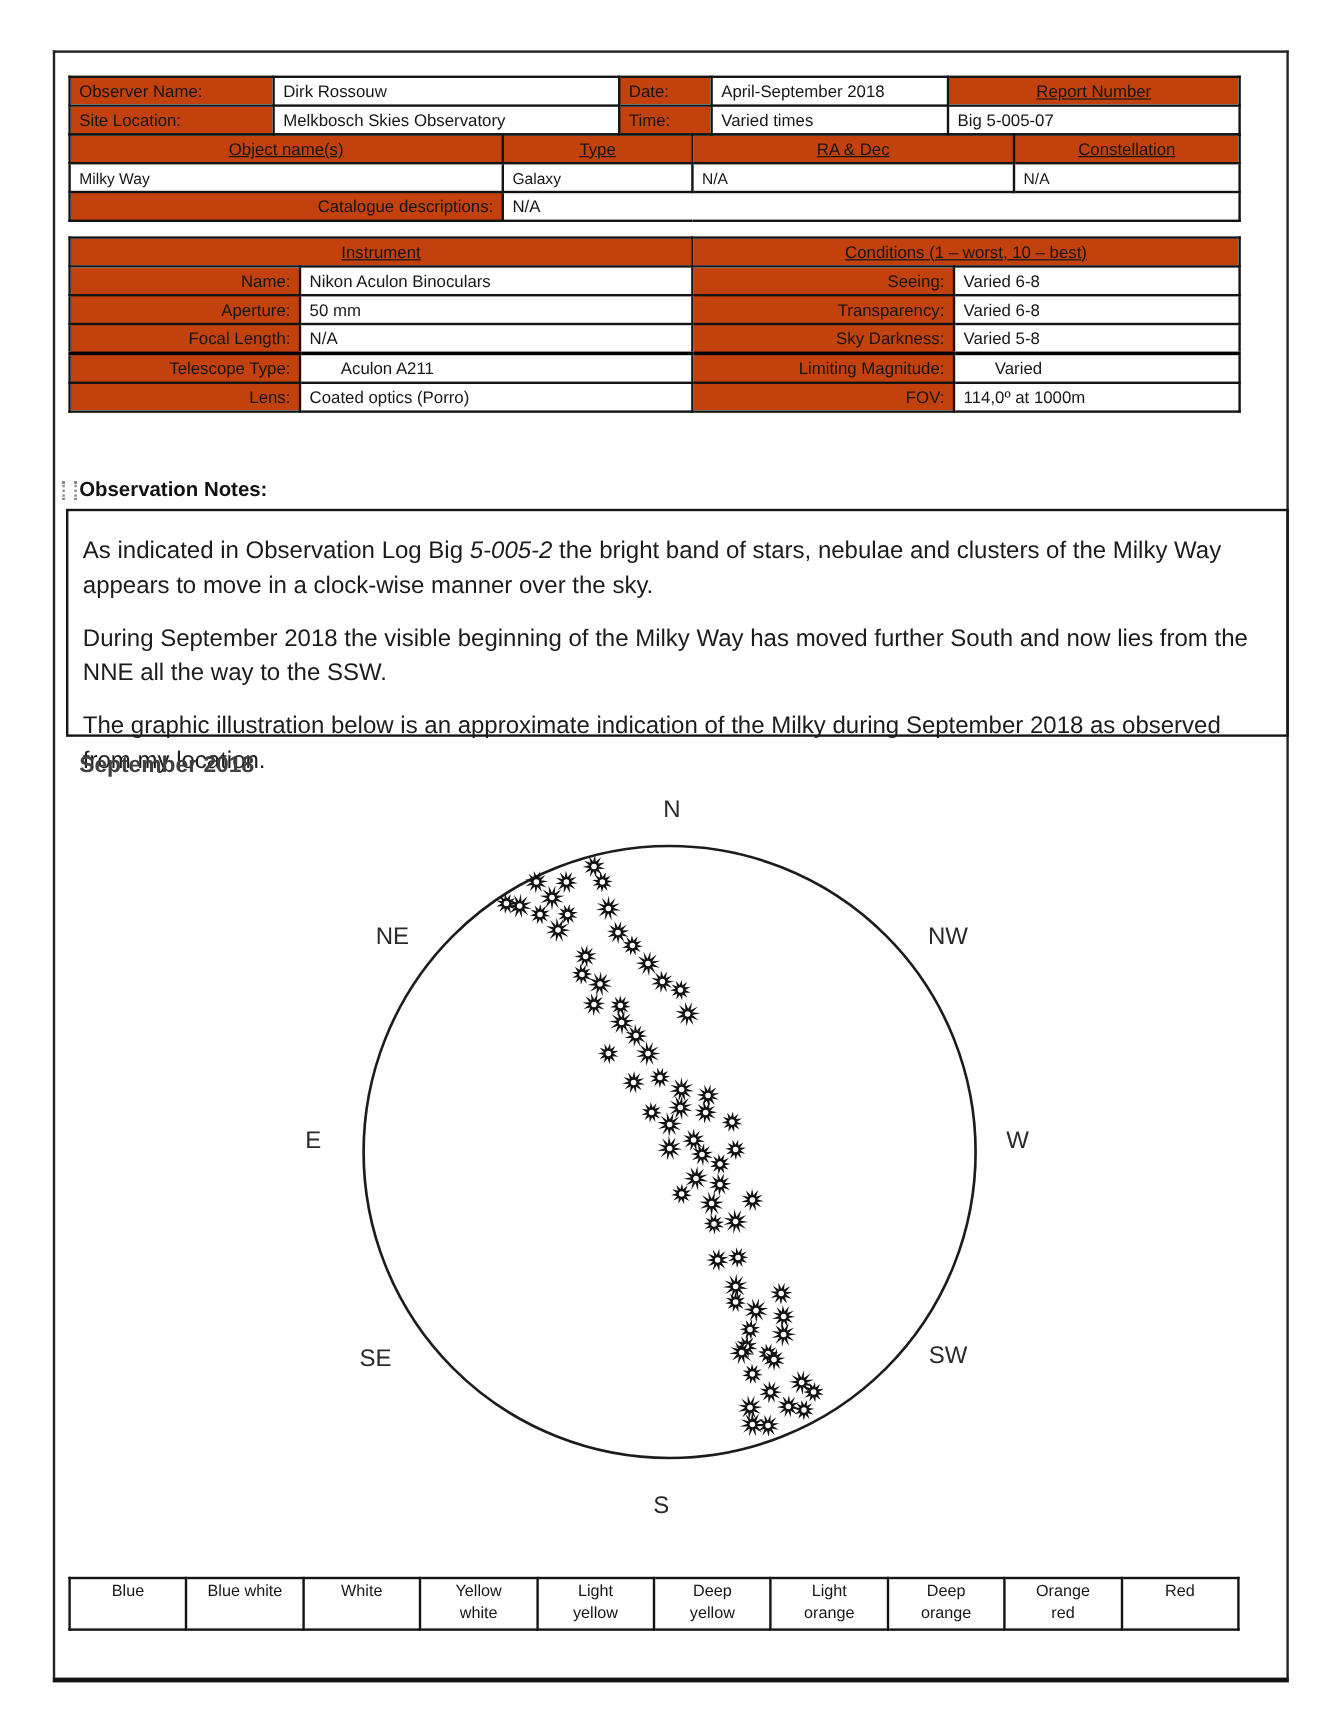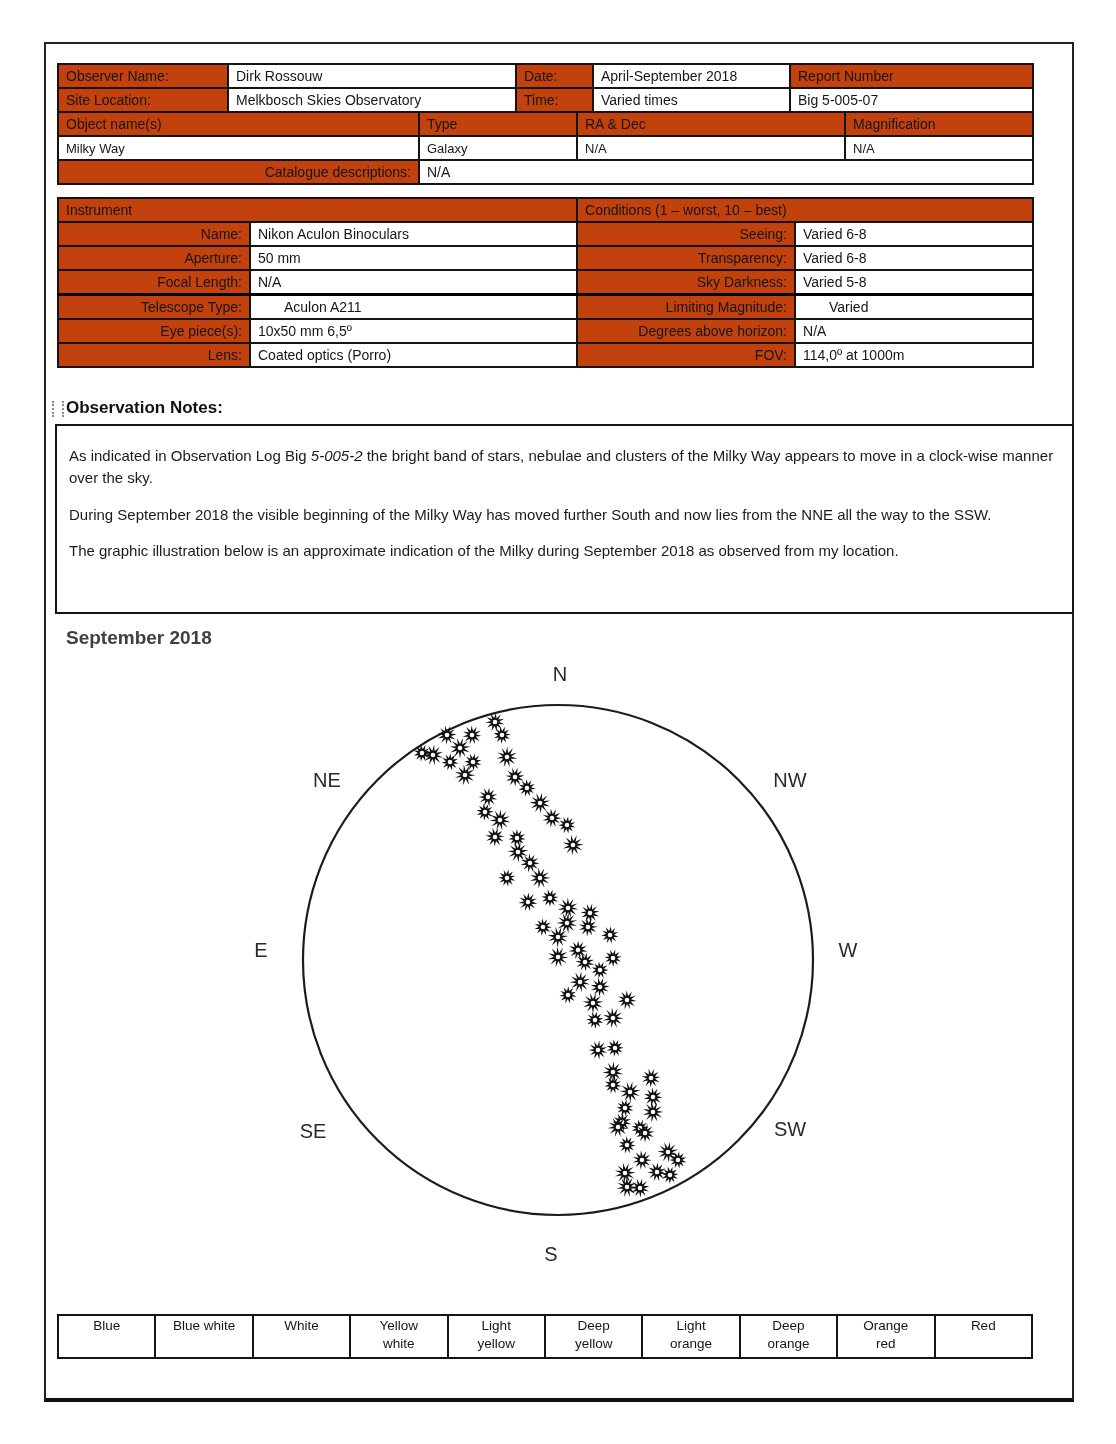--- a/index.html
+++ b/index.html
@@ -5,31 +5,31 @@
   html,body{margin:0;padding:0;background:#fff;}
   #page{position:relative;width:1116px;height:1444px;background:#fff;
         font-family:"Liberation Sans",sans-serif;color:#1c1c1c;}
   .sheet{position:absolute;left:44px;top:42px;width:1026px;height:1354px;
          border:2px solid #222;border-bottom:4px solid #111;background:#fff;}
   table.tbl{position:absolute;border-collapse:collapse;table-layout:fixed;
             font-size:14px;color:#161616;}
   table.tbl td{border:2px solid #141414;padding:1px 7px;height:20px;
                overflow:hidden;white-space:nowrap;vertical-align:middle;}
   td.g{background:#c2410c;margin-left:12px;}
-  td.hdr{}
+  td.hdr{text-align:center;text-decoration:underline;}
   td.rlbl{text-align:right;}
   tr.heavy td{border-top:3px solid #000;padding-left:33px;}
   #t1a{left:57px;top:63px;width:975px;}
   #t1b{left:57px;top:111px;width:975px;}
   #t2{left:57px;top:197px;width:975px;}
   #notes-heading{position:absolute;left:66px;top:398px;font-size:17px;font-weight:bold;color:#111;}
   #anchor-icon{position:absolute;left:52px;top:401px;width:8px;height:16px;
                border-left:2px dotted #8a8a8a;border-right:2px dotted #8a8a8a;}
   #notes-box{position:absolute;left:55px;top:424px;width:991px;height:174px;
-             border:2px solid #161616;padding:6px 12px;font-size:15px;line-height:1.45;color:#1b1b1b;}
+             border:2px solid #161616;padding:6px 12px;font-size:20px;line-height:1.45;color:#1b1b1b;}
   #notes-box p{margin:13px 0 15px 0;}
   .it{font-style:italic;}
   #chart-heading{position:absolute;left:66px;top:627px;font-size:19px;font-weight:bold;color:#404040;}
   #sky-chart{position:absolute;left:0;top:645px;width:1116px;height:645px;}
   #sky-chart text{font-family:"Liberation Sans",sans-serif;}
   #legend{left:57px;top:1314px;width:976px;}
   #legend td{height:39px;vertical-align:top;text-align:center;font-size:13.5px;
              line-height:1.35;white-space:pre-line;background:#fff;padding:1px 2px;}
 </style>
 </head>
@@ -69,21 +69,21 @@
         <col style="width:361px">
         <col style="width:158px">
         <col style="width:268px">
         <col style="width:188px">
       </colgroup>
     <tbody>
         <tr>
       <td class="g hdr">Object name(s)</td>
       <td class="g hdr">Type</td>
       <td class="g hdr">RA &amp; Dec</td>
-      <td class="g hdr">Magnification</td>
+      <td class="g hdr">Constellation</td>
     </tr>
     <tr style="font-size:13px;">
       <td>Milky Way</td>
       <td>Galaxy</td>
       <td>N/A</td>
       <td>N/A</td>
     </tr>
     <tr>
       <td class="g rlbl">Catalogue descriptions:</td>
       <td colspan="3">N/A</td>
@@ -119,26 +119,20 @@
       <td class="g rlbl">Focal Length:</td>
       <td>N/A</td>
       <td class="g rlbl">Sky Darkness:</td>
       <td>Varied 5-8</td>
     </tr>
     <tr class="heavy">
       <td class="g rlbl">Telescope Type:</td>
       <td>Aculon A211</td>
       <td class="g rlbl">Limiting Magnitude:</td>
       <td>Varied</td>
-    </tr>
-    <tr>
-      <td class="g rlbl">Eye piece(s):</td>
-      <td>10x50 mm 6,5º</td>
-      <td class="g rlbl">Degrees above horizon:</td>
-      <td>N/A</td>
     </tr>
     <tr>
       <td class="g rlbl">Lens:</td>
       <td>Coated optics (Porro)</td>
       <td class="g rlbl">FOV:</td>
       <td>114,0º at 1000m</td>
     </tr>
   </tbody>
     </table>
 

